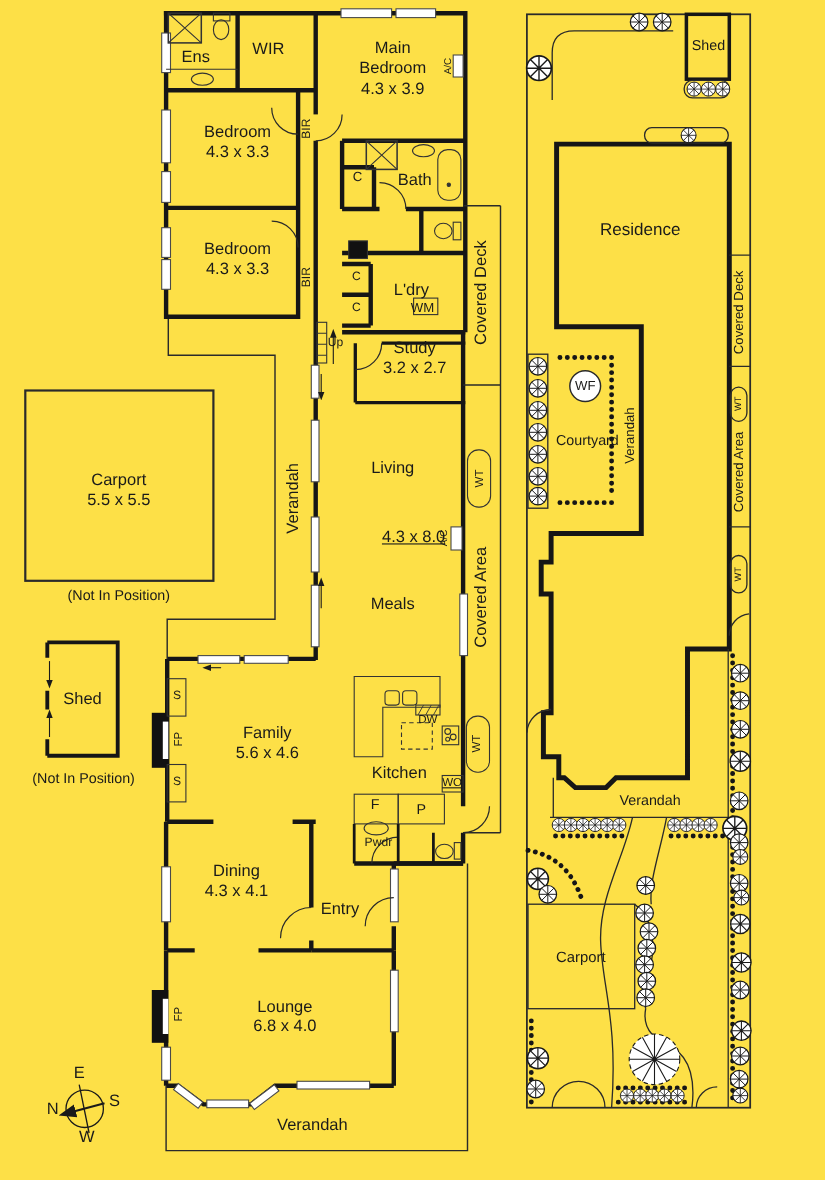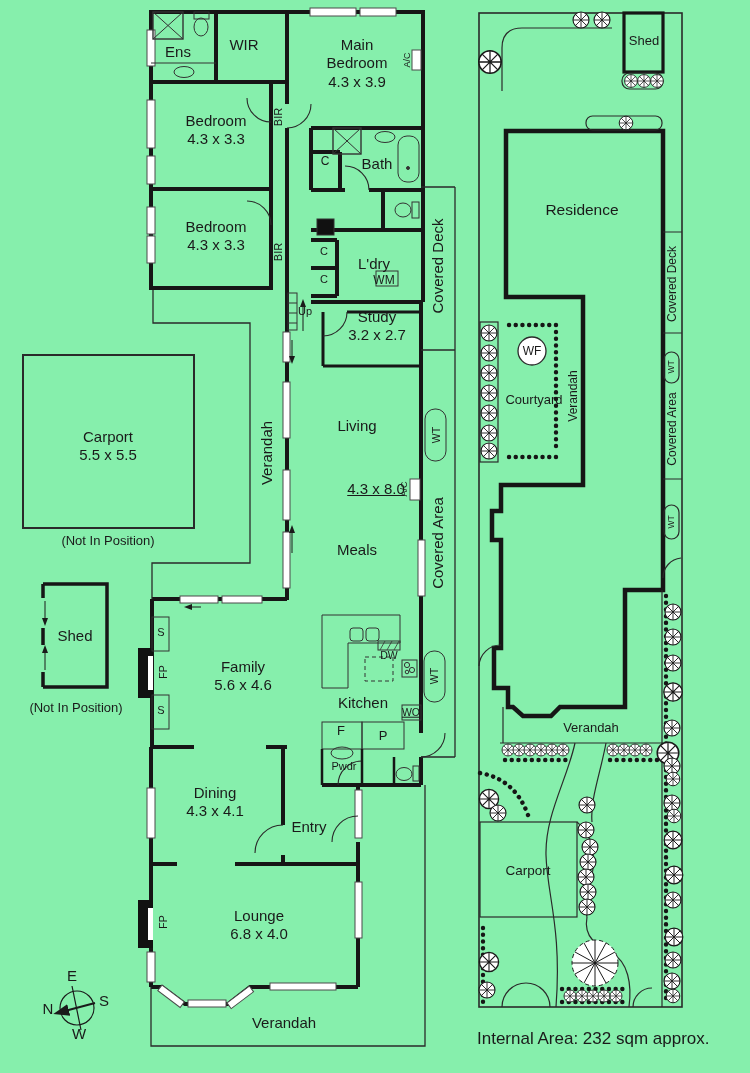--- a/index.html
+++ b/index.html
@@ -1,16 +1,16 @@
 <!DOCTYPE html>
 <html><head>
 <meta charset="utf-8">
 <style>
   html,body{margin:0;padding:0;background:#fff;}
-  #page{position:relative;width:750px;height:1073px;background:#86efac;overflow:hidden;
+  #page{position:relative;width:750px;height:1073px;background:#fde047;overflow:hidden;
         font-family:"Liberation Sans",sans-serif;color:#1a1a1a;}
   #plan-svg{position:absolute;left:0;top:0;}
   .lab{position:absolute;transform:translate(-50%,-50%);font-size:15px;line-height:1.2;
        text-align:center;white-space:nowrap;color:#1a1a1a;}
   .lab.v{transform:translate(-50%,-50%) rotate(-90deg);}
   .lab.left{transform:translate(0,-50%);text-align:left;}
   .blk{position:absolute;transform:translate(-50%,-50%);text-align:center;line-height:1.22;
        font-size:15px;color:#1a1a1a;}
   .blk .nm{white-space:normal;}
   .s13{font-size:13px;} .s12{font-size:12px;} .s11{font-size:11px;} .s10{font-size:10.5px;}
@@ -397,15 +397,14 @@
 <div class="lab s16" style="left:582px;top:210px;">Residence</div>
 <div class="lab v s12" style="left:672px;top:284px;">Covered Deck</div>
 <div class="lab v" style="left:671px;top:367px;font-size:8.5px;">WT</div>
 <div class="lab v s12" style="left:672px;top:429px;">Covered Area</div>
 <div class="lab s12" style="left:532px;top:351px;">WF</div>
 <div class="lab s13" style="left:528px;top:400px;padding-left:12px;">Courtyard</div>
 <div class="lab v s12" style="left:573px;top:396px;">Verandah</div>
 <div class="lab v" style="left:671px;top:522px;font-size:8.5px;">WT</div>
 <div class="lab s13" style="left:591px;top:728px;">Verandah</div>
 <div class="lab" style="left:528px;top:871px;font-size:13.5px;">Carport</div>
-<div class="lab left s17" style="left:477px;top:1039px;">Internal Area: 232 sqm approx.</div>
 
 </div>
 
 </body></html>

